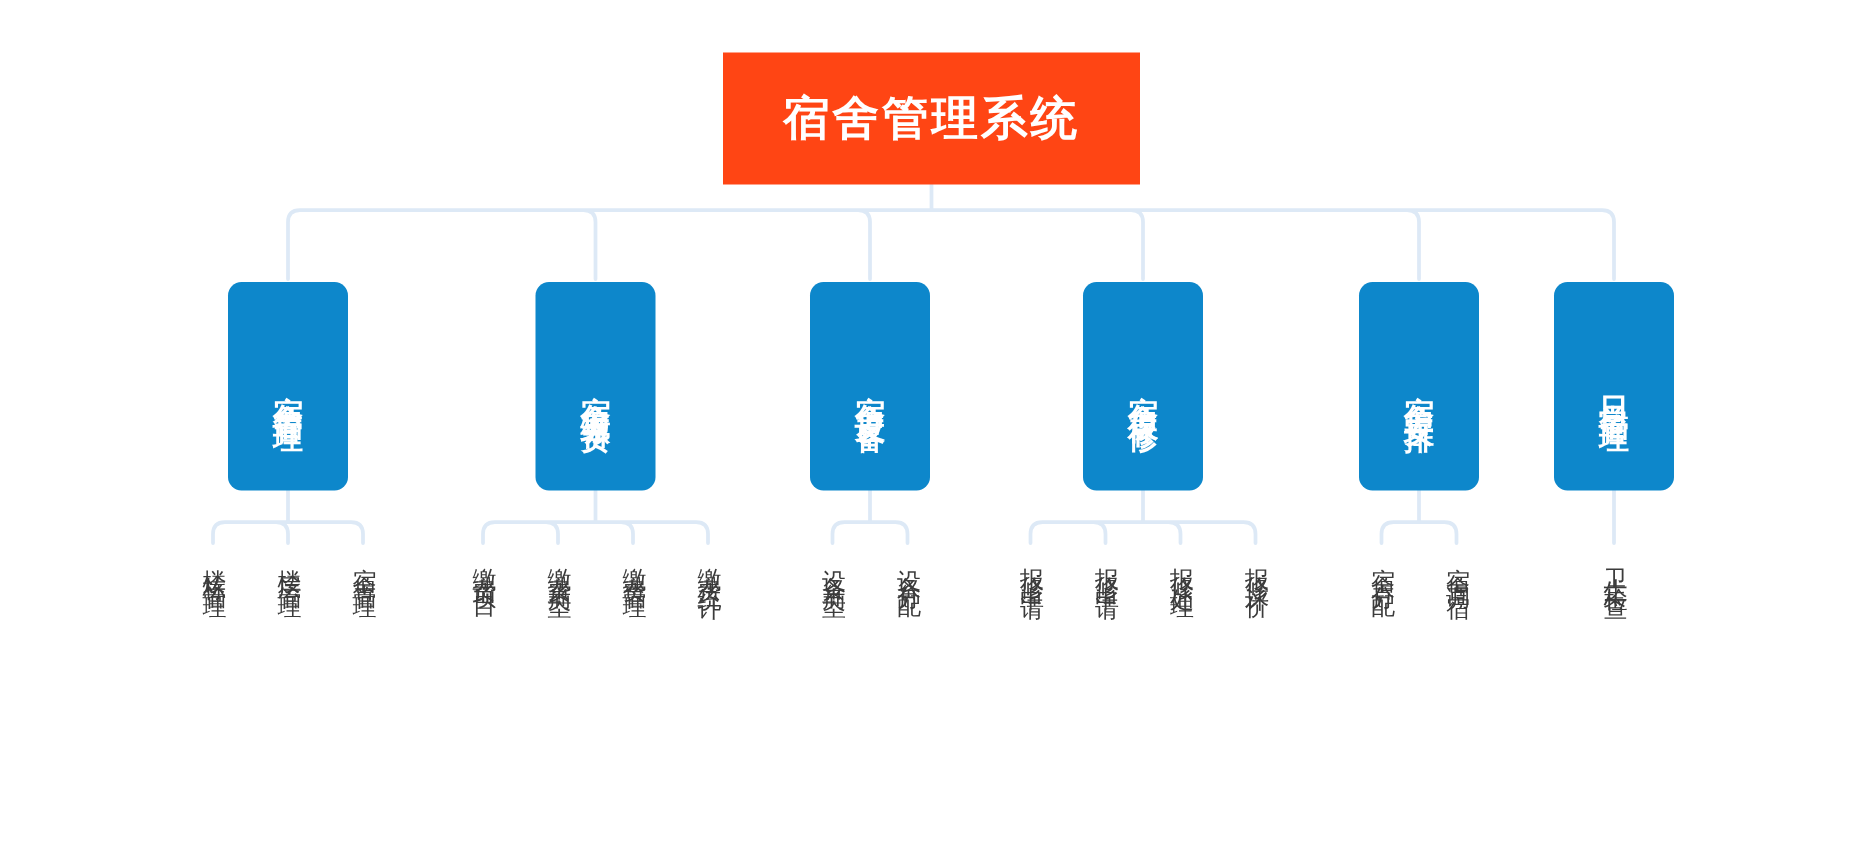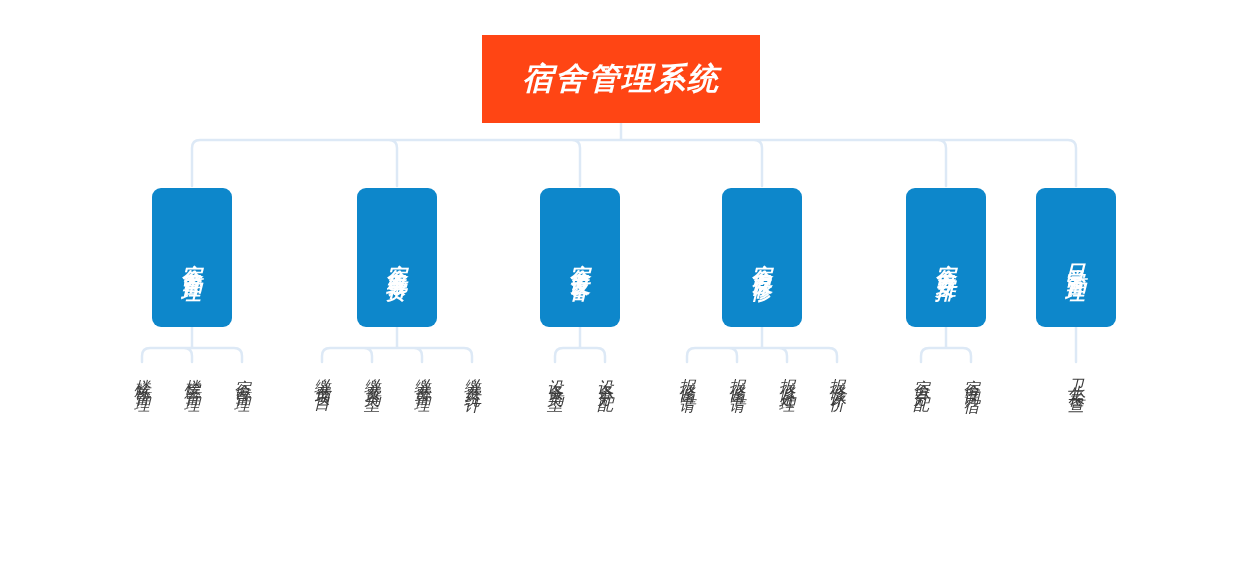--- a/index.html
+++ b/index.html
@@ -3,21 +3,20 @@
 <meta charset="utf-8">
 <style>
   html,body{margin:0;padding:0;background:#fff;}
   #canvas{
     position:relative;
     width:1249px;
     height:508px;
     background:var(--bg,#fff);
     font-family:"Liberation Sans", sans-serif;
     overflow:hidden;
-    font-style:italic;
   }
   #connectors{
     position:absolute;
     left:0; top:0;
     pointer-events:none;
   }
   .root-node{
     position:absolute;
     display:flex;
     align-items:center;

